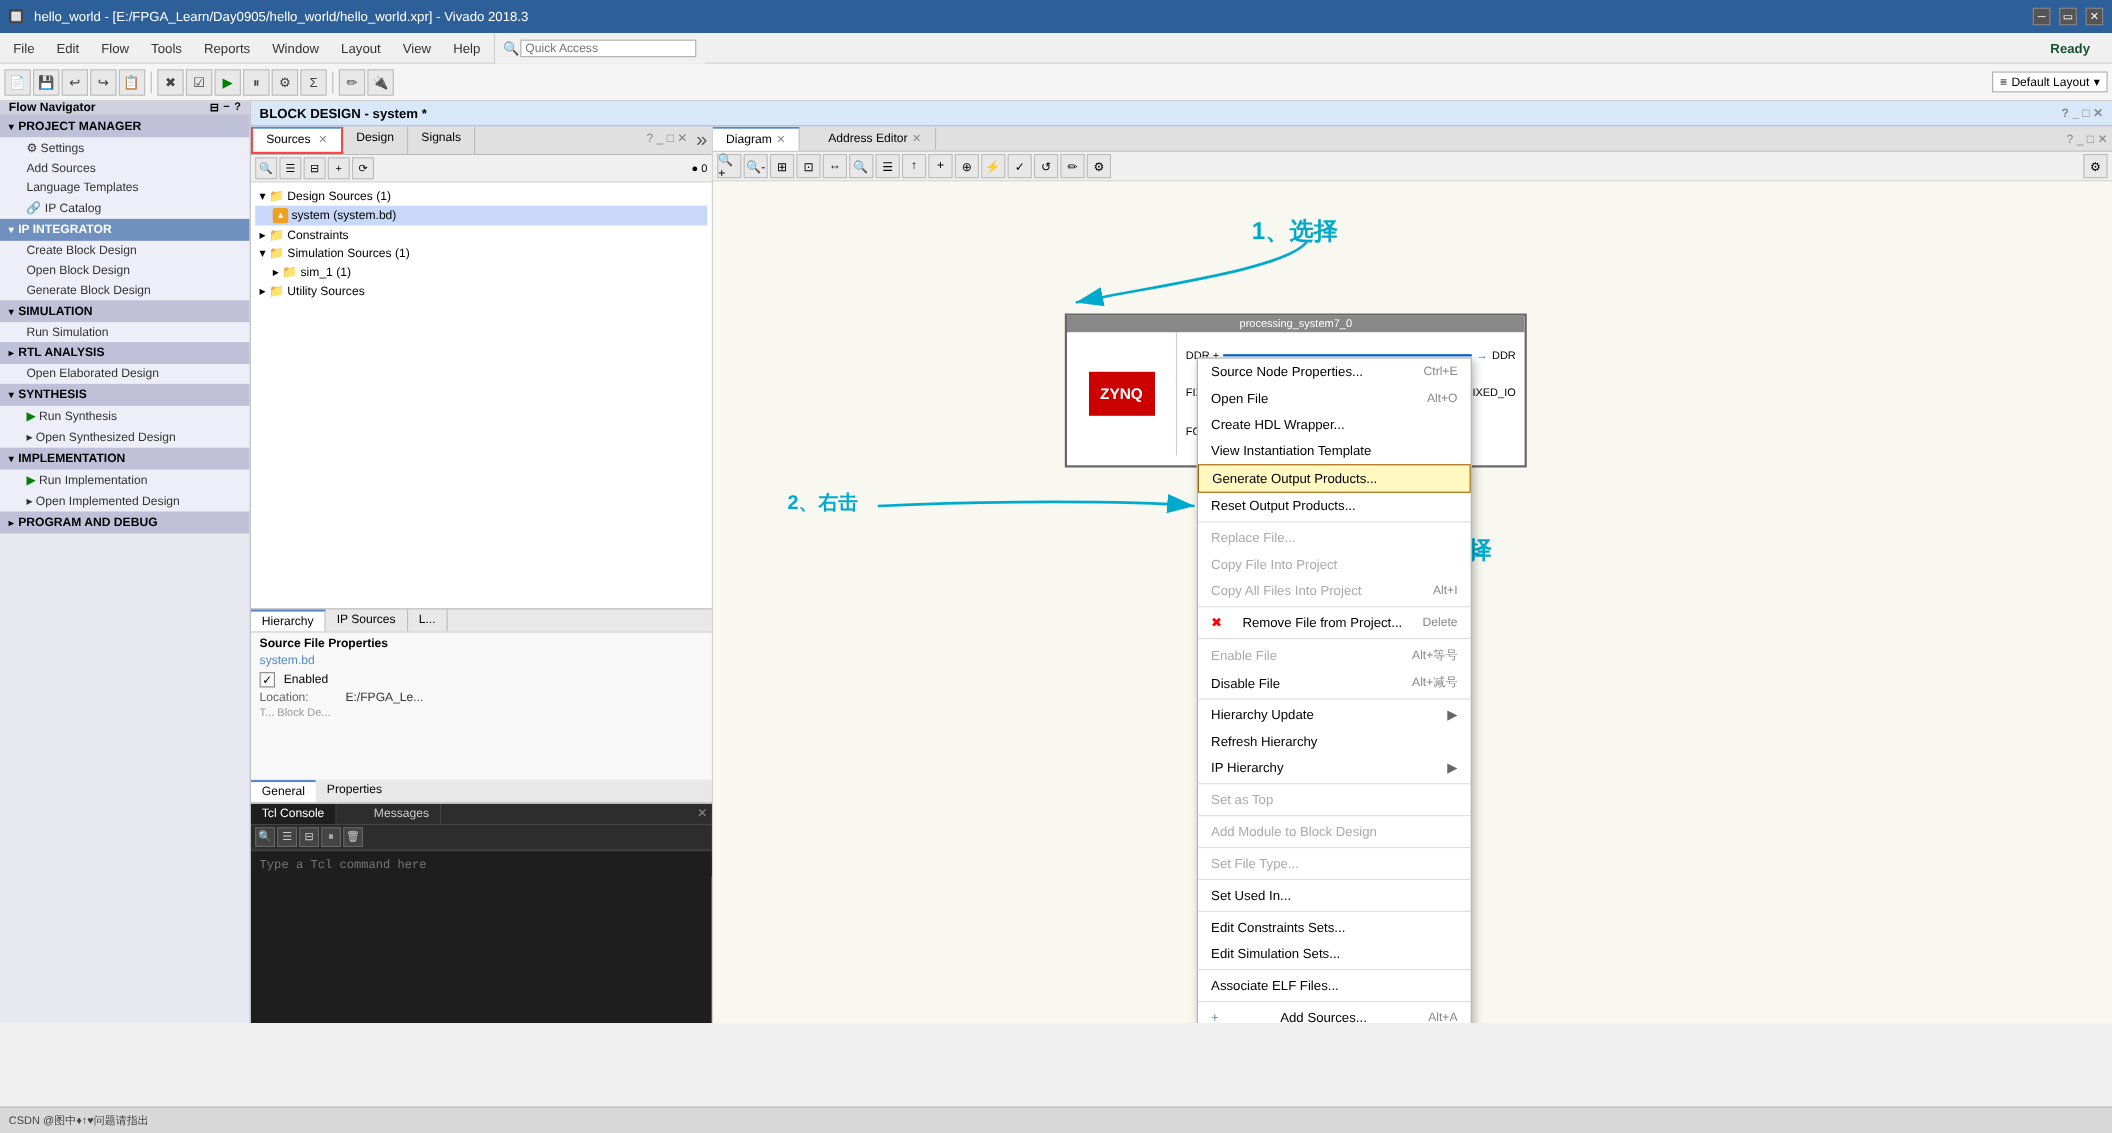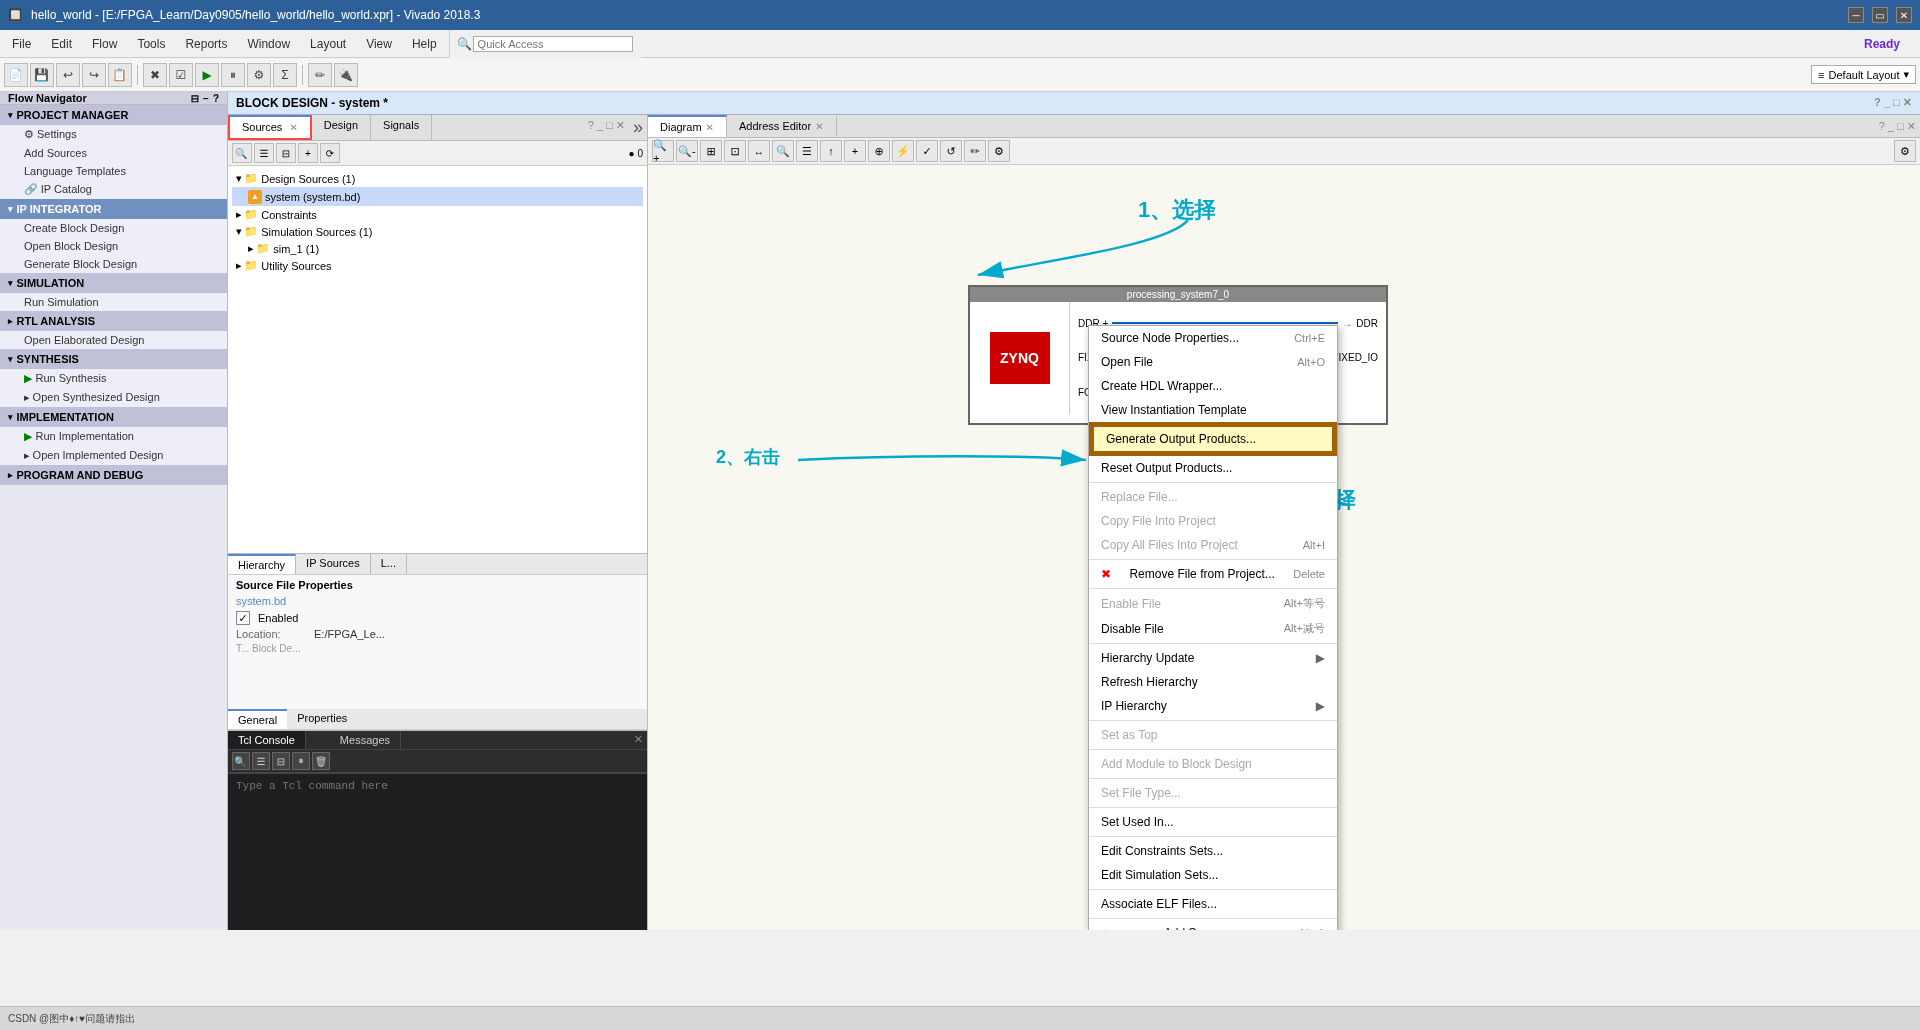--- a/index.html
+++ b/index.html
@@ -52,21 +52,21 @@
       border: 1px solid #aaa;
       padding: 1px 4px;
       font-size: 11px;
       width: 160px;
       background: white;
     }
     #ready-label {
       margin-left: auto;
       padding-right: 16px;
       font-weight: bold;
-      color: #6d28d9;
+      color: #14532d;
     }
 
     
     #toolbar {
       height: 34px;
       background: #f5f5f5;
       border-bottom: 1px solid #ccc;
       display: flex;
       align-items: center;
       padding: 0 4px;
@@ -323,20 +323,21 @@
       flex: 1;
       background: #f8f8f0;
       position: relative;
       overflow: hidden;
     }
     #diagram-tabs {
       display: flex;
       background: #e0e0e0;
       border-bottom: 1px solid #bbb;
       align-items: center;
+      gap: 14px;
     }
     .diag-tab {
       padding: 4px 12px;
       font-size: 11px;
       cursor: pointer;
       border-right: 1px solid #bbb;
       display: flex; align-items: center; gap: 4px;
     }
     .diag-tab.active { background: white; border-top: 2px solid #5588cc; }
     #diagram-toolbar {
@@ -386,21 +387,21 @@
       position: relative;
     }
     #zynq-logo-area {
       width: 100px;
       display: flex;
       align-items: center;
       justify-content: center;
       border-right: 1px solid #ccc;
     }
     .zynq-logo {
-      width: 60px; height: 52px;
+      width: 60px; height: 40px;
       background: #cc0000;
       color: white;
       display: flex; align-items: center; justify-content: center;
       font-weight: bold;
       font-size: 14px;
     }
     #zynq-ports {
       flex: 1;
       display: flex;
       flex-direction: column;
@@ -818,21 +819,21 @@
             <div class="ctx-item">
               <span>Open File</span>
               <span class="ctx-shortcut">Alt+O</span>
             </div>
             <div class="ctx-item">
               <span>Create HDL Wrapper...</span>
             </div>
             <div class="ctx-item">
               <span>View Instantiation Template</span>
             </div>
-            <div class="ctx-item highlighted" style="background:#fff8c0; border: 5px solid #a16207;">
+            <div class="ctx-item highlighted" style="background:#fff8c0; border: 1px solid #a16207;">
               <span>Generate Output Products...</span>
             </div>
             <div class="ctx-item">
               <span>Reset Output Products...</span>
             </div>
             <div class="ctx-sep"></div>
             <div class="ctx-item disabled">
               <span>Replace File...</span>
             </div>
             <div class="ctx-item disabled">

